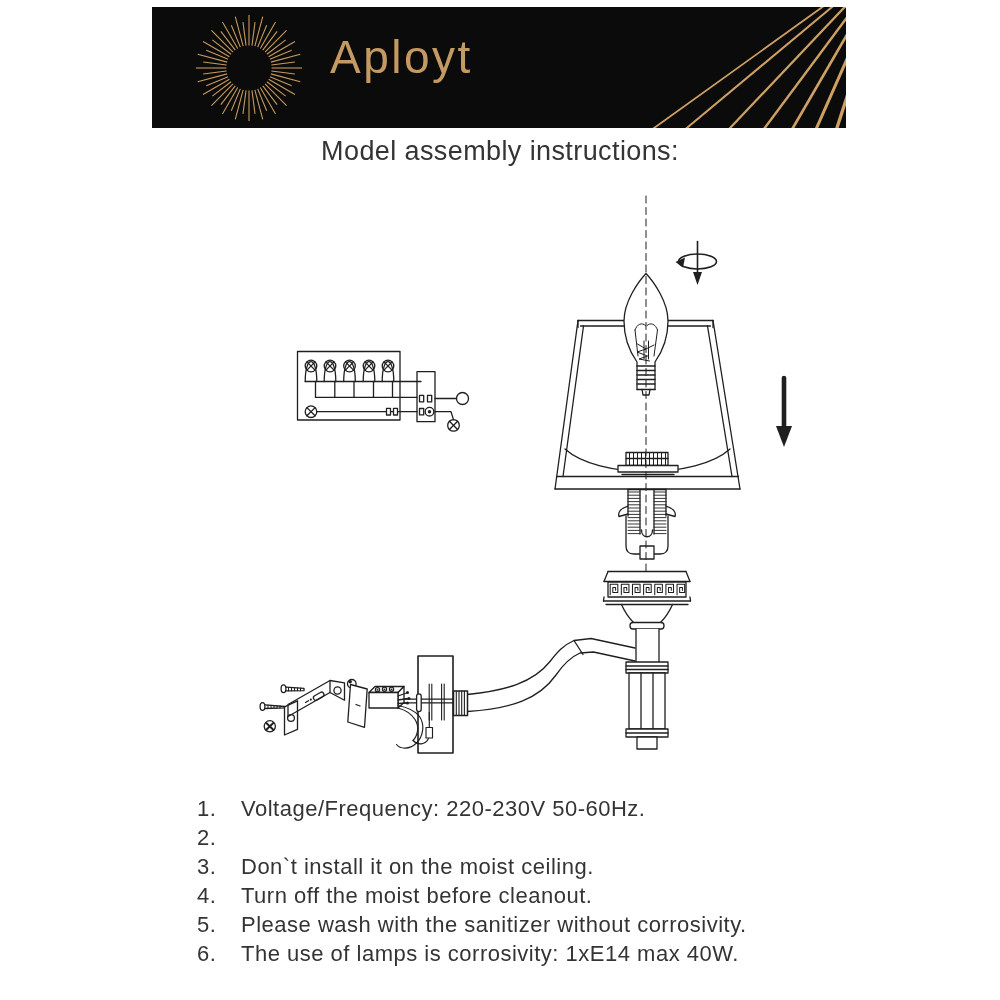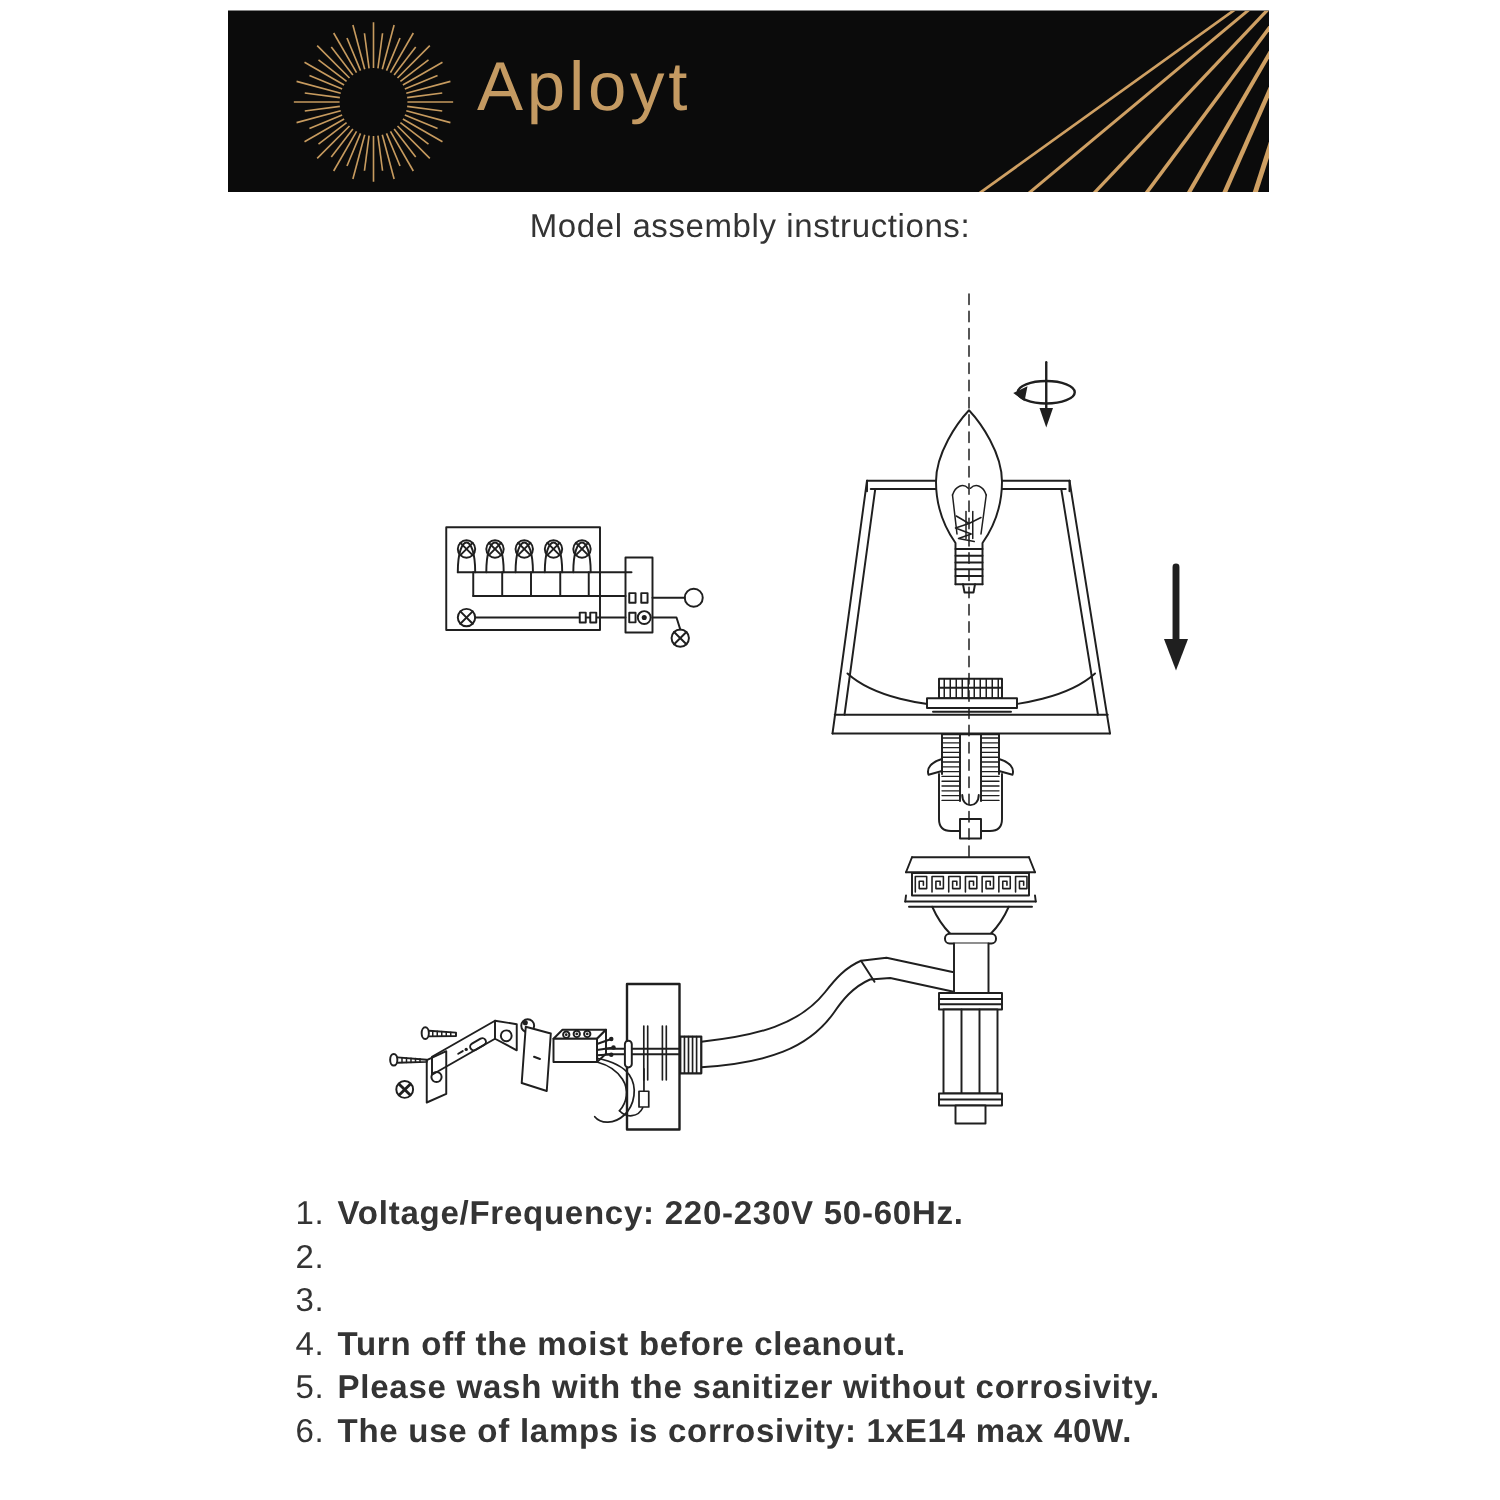--- a/index.html
+++ b/index.html
@@ -6,36 +6,36 @@
   body{
     width:1000px;height:1000px;position:relative;background:#ffffff;
     font-family:"Liberation Sans",sans-serif;overflow:hidden;
   }
   .banner{
     position:absolute;left:152px;top:7px;width:694px;height:121px;
     background:#0b0b0b;overflow:hidden;
   }
   .logo-svg{position:absolute;left:38px;top:2px;width:118px;height:118px;}
   .brand{
-    position:absolute;left:166px;top:23px;font-size:46px;font-weight:400;
+    position:absolute;left:178px;top:23px;font-size:46px;font-weight:400;
     letter-spacing:2.5px;color:#c49a62;
   }
   .rays-svg{position:absolute;left:0;top:0;width:694px;height:121px;}
   .title-block{
     position:absolute;left:0;top:137px;width:1000px;text-align:center;
-    color:#343434;font-size:22px;line-height:28px;letter-spacing:0.4px;
+    color:#343434;font-size:27px;line-height:28px;letter-spacing:0.4px;
   }
   .drawing-svg{position:absolute;left:0;top:0;width:1000px;height:1000px;}
   .instructions{
     position:absolute;left:197px;top:795px;color:#343434;
     font-size:22px;line-height:28.9px;letter-spacing:0.5px;
   }
   .li{display:flex;}
   .num{width:27px;flex:none;}
-  .txt{margin-left:1px;white-space:nowrap;font-weight:bold;}
+  .txt{margin-left:17px;white-space:nowrap;}
 </style>
 </head>
 <body>
 
 <div class="banner">
   <svg class="logo-svg" viewBox="0 0 120 120">
     <g id="sq" stroke="#c79b5f" stroke-width="1.1">
       <line x1="60" y1="6" x2="60" y2="37"></line>
       <line x1="60" y1="13" x2="60" y2="37" transform="rotate(7.5 60 60)"></line>
       <line x1="60" y1="6" x2="60" y2="37" transform="rotate(15 60 60)"></line>
@@ -366,20 +366,21 @@
 <div class="instructions">
   <div class="li">
     <span class="num">1.</span>
     <span class="txt">Voltage/Frequency: 220-230V 50-60Hz.</span>
   </div>
   <div class="li">
     <span class="num">2.</span>
   </div>
   <div class="li">
     <span class="num">3.</span>
+    <span class="txt">Don`t install it on the moist ceiling.</span>
   </div>
   <div class="li">
     <span class="num">4.</span>
     <span class="txt">Turn off the moist before cleanout.</span>
   </div>
   <div class="li">
     <span class="num">5.</span>
     <span class="txt">Please wash with the sanitizer without corrosivity.</span>
   </div>
   <div class="li">

